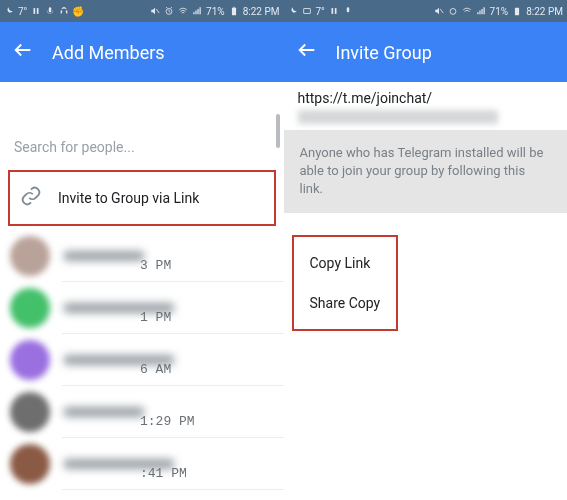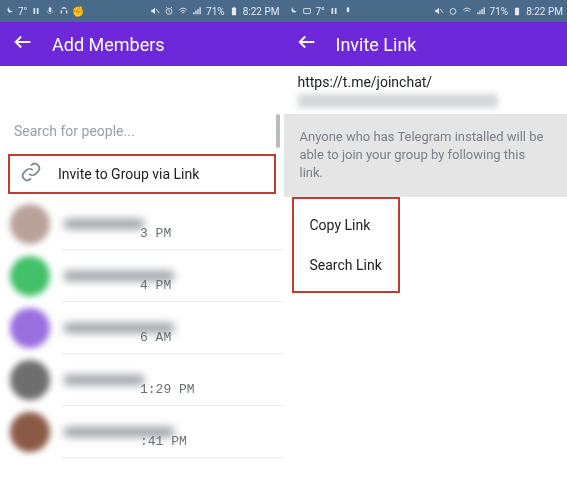--- a/index.html
+++ b/index.html
@@ -35,22 +35,22 @@
     gap: 4px;
   }
   .status-ic {
     display: inline-flex;
     width: 10px;
     height: 10px;
     align-items: center;
     justify-content: center;
   }
   .app-bar {
-    height: 44px;
-    background: #6d28d9;
+    height: 60px;
+    background: #3b82f6;
     color: #fff;
     display: flex;
     align-items: center;
     padding: 0 12px;
     gap: 18px;
   }
   .app-bar .back svg { stroke: #fff; }
   .app-bar h1 {
     font-size: 18px;
     font-weight: 400;
@@ -62,21 +62,21 @@
     padding: 0 14px;
     color: #9aa0a6;
     font-size: 14px;
     background: #fff;
     margin-top: 44px;
   }
   .invite-row-wrap {
     padding: 2px 8px 4px 8px;
   }
   .invite-row {
-    height: 40px;
+    height: 56px;
     display: flex;
     align-items: center;
     gap: 16px;
     padding: 0 10px;
     border: 2.5px solid #c43a30;
   }
   .invite-row .link-ic {
     color: #7e8a94;
   }
   .invite-row .lbl {
@@ -159,21 +159,21 @@
     border-radius: 2px;
   }
   .info-row {
     background: #e5e5e5;
     color: #7a8088;
     font-size: 13px;
     padding: 14px 16px;
     line-height: 1.4;
   }
   .actions-wrap {
-    padding: 0 8px;
+    padding: 22px 8px;
     display: inline-block;
   }
   .actions {
     border: 2.5px solid #c43a30;
     display: inline-block;
     padding: 6px 14px;
   }
   .action-item {
     font-size: 14px;
     color: #202124;
@@ -277,21 +277,21 @@
       <div class="avatar" style="background:#b9a29a"></div>
       <div class="ctext">
         <div class="blur-line short"></div>
         <span class="ctime" style="position:absolute;left:140px;top:28px">3 PM</span>
       </div>
     </div>
     <div class="contact">
       <div class="avatar" style="background:#43c06a"></div>
       <div class="ctext">
           <div class="blur-line med"></div>
-        <span class="ctime" style="position:absolute;left:140px;top:28px">4 PM</span>
+        <span class="ctime" style="position:absolute;left:140px;top:28px">1 PM</span>
       </div>
     </div>
     <div class="contact">
       <div class="avatar" style="background:#9a6fe0"></div>
       <div class="ctext">
           <div class="blur-line med"></div>
         <span class="ctime" style="position:absolute;left:140px;top:28px">6 AM</span>
       </div>
     </div>
     <div class="contact">
@@ -369,29 +369,29 @@
       <span style="font-size:10px">8:22 PM</span>
     </div>
   </div>
 
   <div class="app-bar">
     <span class="back">
       <svg viewBox="0 0 24 24" width="22" height="22" fill="none" stroke="#fff" stroke-width="2">
           <path d="M20 12H4M10 6l-6 6 6 6"></path>
         </svg>
     </span>
-    <h1>Invite Link</h1>
+    <h1>Invite Group</h1>
   </div>
 
   <div class="link-box">
     <div class="link-url">https://t.me/joinchat/</div>
     <div class="link-hidden"></div>
   </div>
 
   <div class="info-row">Anyone who has Telegram installed will be able to join your group by following this link.</div>
 
   <div class="actions-wrap">
     <div class="actions">
       <div class="action-item">Copy Link</div>
-      <div class="action-item">Search Link</div>
+      <div class="action-item">Share Copy</div>
     </div>
   </div>
 </div>
 
 </body></html>

